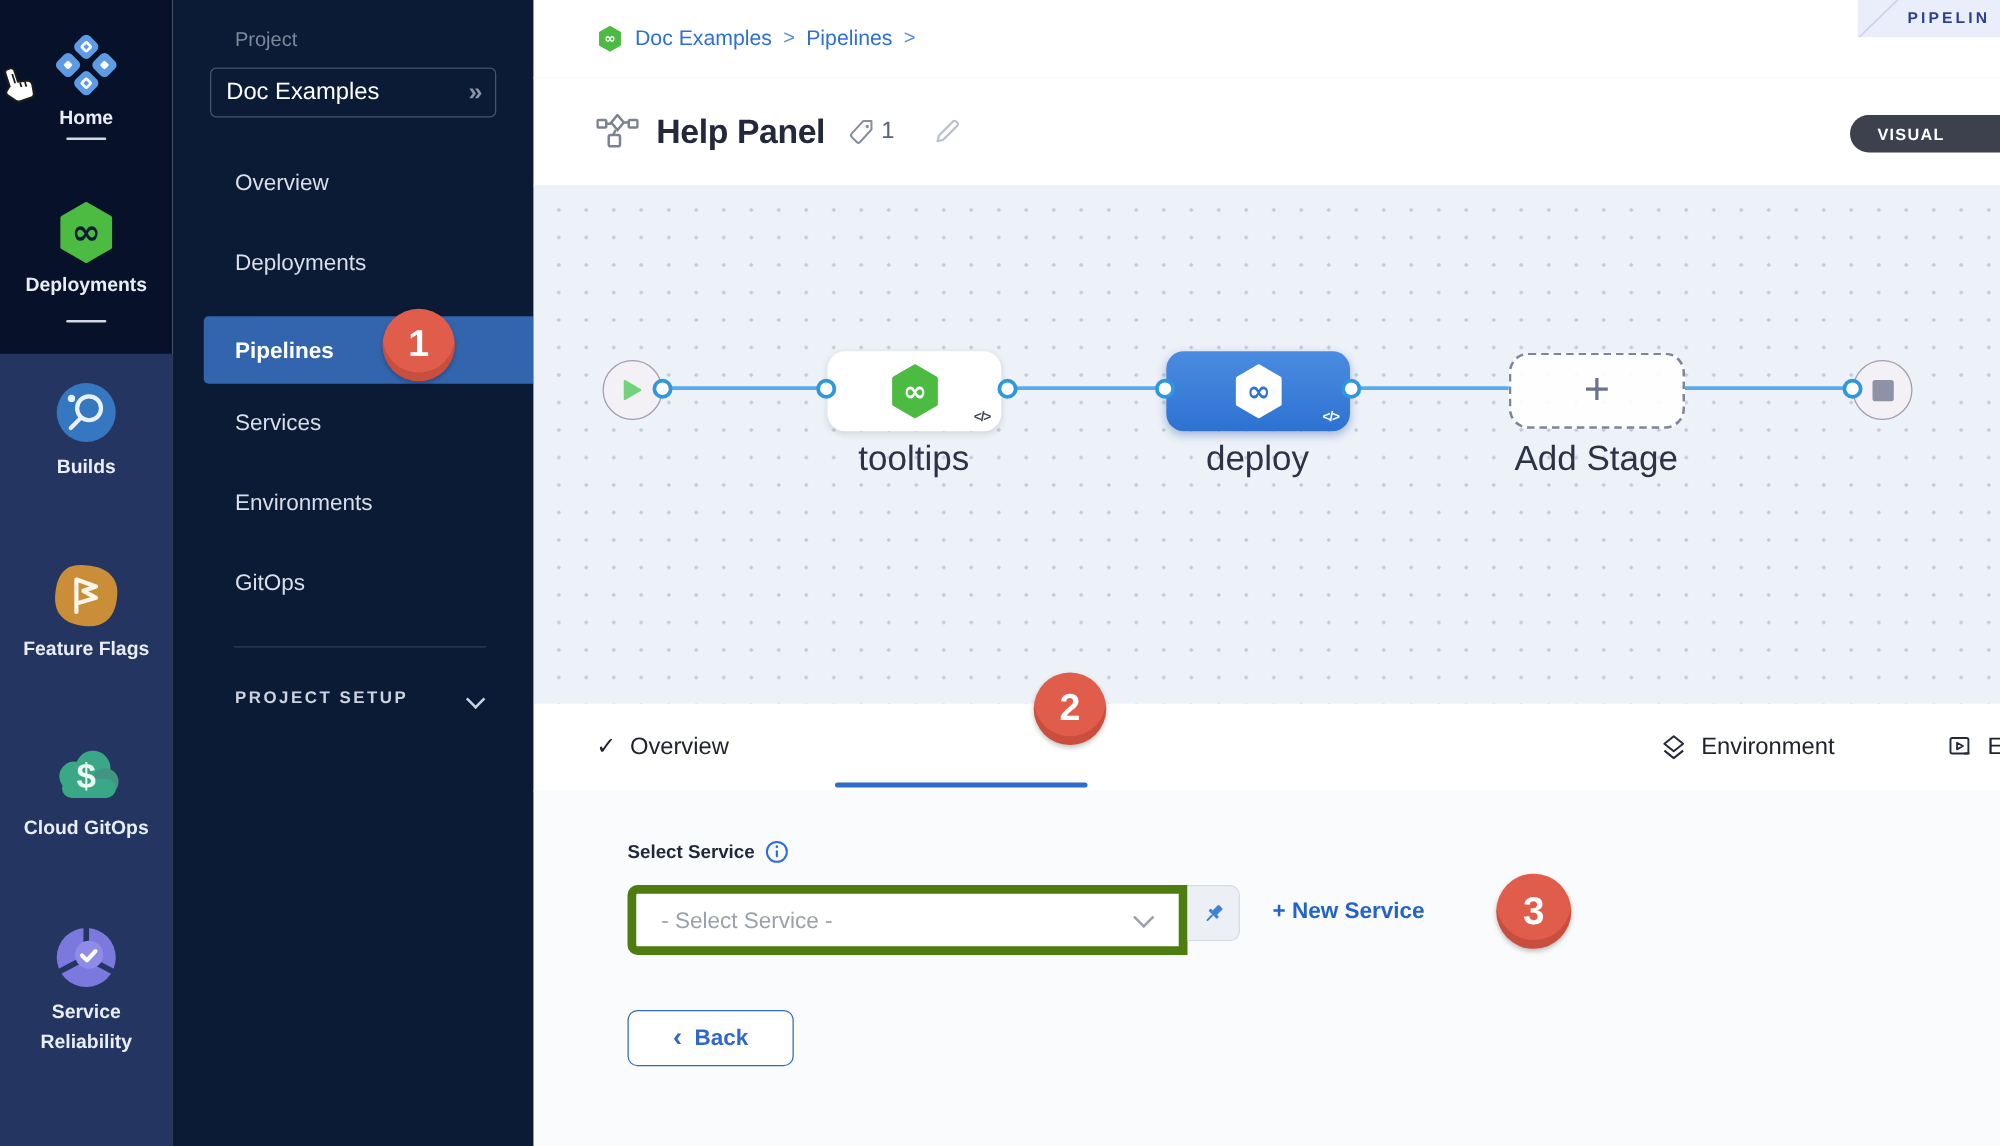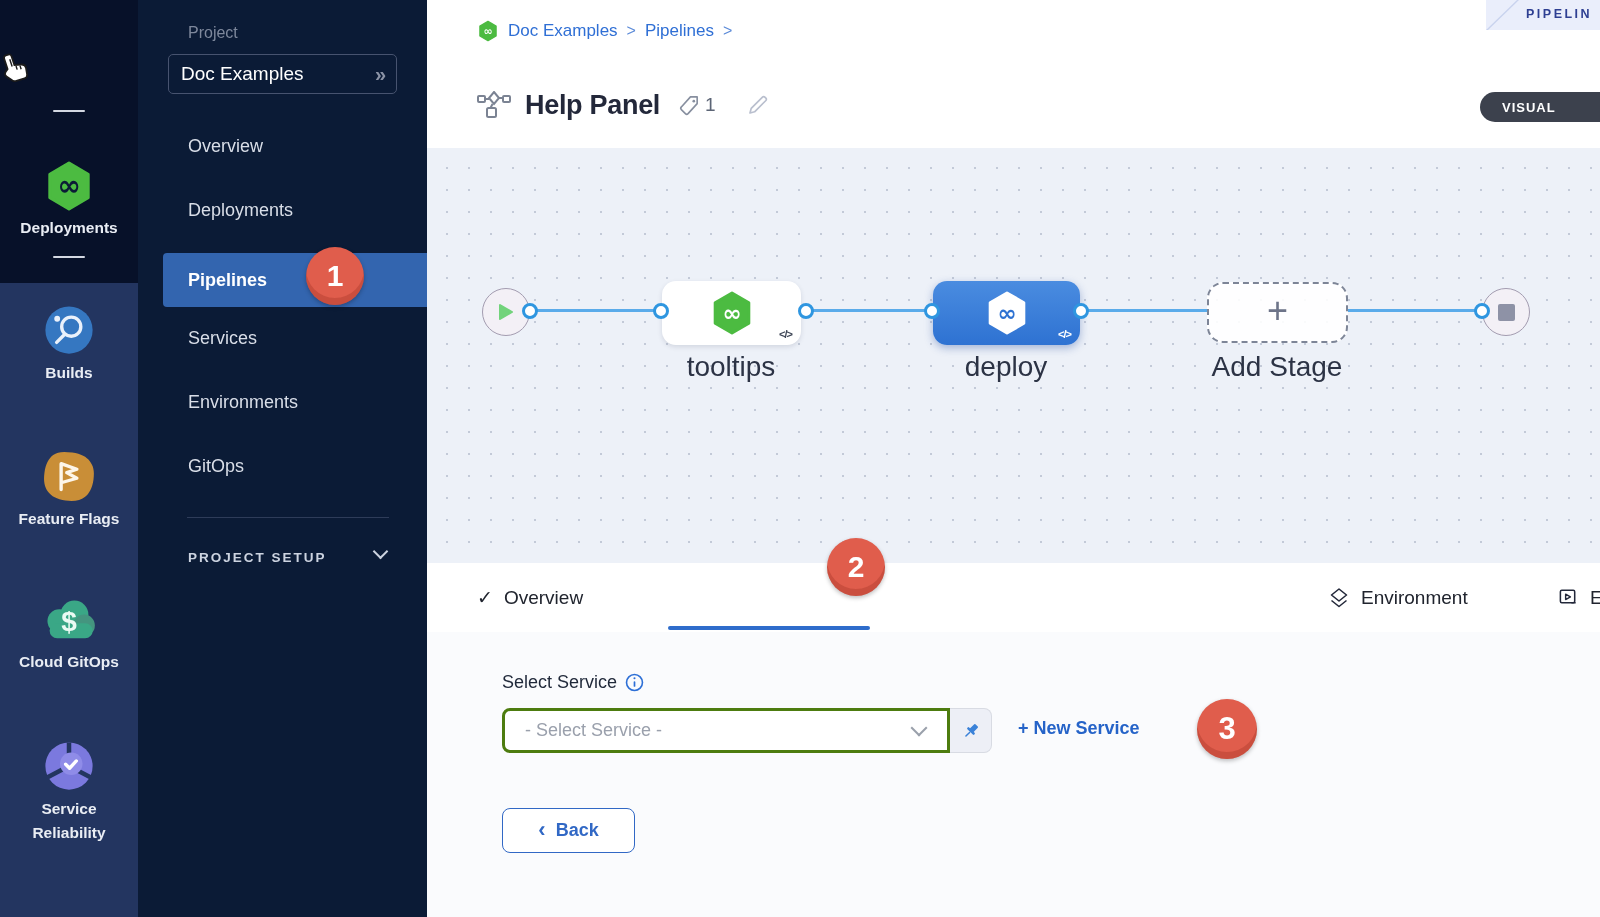--- a/index.html
+++ b/index.html
@@ -20,21 +20,21 @@
   .proj-label{position:absolute;left:50px;top:24px;font-size:16px;color:#7e889c;}
   .proj-box{position:absolute;left:30px;top:54px;width:227px;height:38px;border:1px solid #47536f;
     border-radius:5px;display:flex;align-items:center;cursor:pointer;}
   .proj-box .name{color:#ffffff;font-size:19px;font-weight:500;margin-left:12px;flex:1;}
   .proj-box .chev{color:#8b93a6;font-size:20px;font-weight:700;margin-right:12px;letter-spacing:-2px;}
   .nav-item{position:absolute;left:50px;height:28px;line-height:28px;color:#d9dee8;font-size:18px;cursor:pointer;}
   .nav-selected{position:absolute;left:25px;right:0;top:253px;height:54px;background:#3365af;
     border-radius:4px 0 0 4px;display:flex;align-items:center;cursor:pointer;}
   .nav-selected span{color:#ffffff;font-size:18px;font-weight:700;margin-left:25px;}
   .col2-divider{position:absolute;left:49px;top:517px;width:202px;height:1px;background:#2e3c59;}
-  .setup-row{position:absolute;left:50px;top:550px;display:flex;align-items:flex-start;cursor:pointer;gap:30px;}
+  .setup-row{position:absolute;left:50px;top:550px;display:flex;align-items:flex-end;cursor:pointer;gap:30px;}
   .setup-row .txt{color:#ccd3e0;font-size:13.5px;font-weight:700;letter-spacing:2px;}
   .chev-down{display:inline-block;width:9px;height:9px;border-right:2px solid #ccd3e0;border-bottom:2px solid #ccd3e0;
     transform:rotate(45deg);margin-left:18px;margin-top:-4px;}
   
   #main{position:absolute;left:427px;top:0;width:1173px;height:917px;background:#ffffff;}
   .crumb-bar{position:absolute;left:0;top:0;right:0;height:62px;border-bottom:1px solid #e8eaef;
     display:flex;align-items:center;background:#fff;}
   .crumb-bar .inner{display:flex;align-items:center;margin-left:50px;gap:9px;}
   .crumb-link{color:#2f6fd5;font-size:17px;cursor:pointer;}
   .crumb-sep{color:#5b8ad8;font-size:16px;}
@@ -73,22 +73,22 @@
   .end-square{width:17px;height:17px;background:#8e92a6;border-radius:2px;}
   
   .tabbar{position:absolute;left:0;top:563px;right:0;height:69px;background:#ffffff;border-bottom:1px solid #e3e6ec;}
   .tab{position:absolute;top:0;height:69px;display:flex;align-items:center;gap:11px;cursor:pointer;}
   .tab .lbl{font-size:19px;color:#20242e;font-weight:500;}
   .tab .chk{font-size:19px;font-weight:700;color:#20242e;}
   .tab-underline{position:absolute;left:241px;top:63px;width:202px;height:4px;background:#2e6ccb;border-radius:2px;}
   
   .form{position:absolute;left:0;top:632px;right:0;bottom:0;background:#fafbfd;}
   .fld-label-row{position:absolute;left:75px;top:40px;display:flex;align-items:center;gap:8px;}
-  .fld-label{font-size:18px;font-weight:400;color:#1f2839;}
-  .dropdown{position:absolute;left:75px;top:76px;width:448px;height:45px;background:#ffffff;border:3px solid #4d7c0f;
+  .fld-label{font-size:15px;font-weight:700;color:#1f2839;}
+  .dropdown{position:absolute;left:75px;top:76px;width:448px;height:56px;background:#ffffff;border:7px solid #4d7c0f;
     border-radius:8px 0 0 8px;box-sizing:border-box;display:flex;align-items:center;cursor:pointer;}
   .dropdown .ph{color:#9aa0ac;font-size:18px;margin-left:20px;flex:1;}
   .dd-chev{width:10px;height:10px;border-right:2px solid #9aa0ab;border-bottom:2px solid #9aa0ab;
     transform:rotate(45deg);margin-right:22px;margin-top:-5px;}
   .pin-btn{position:absolute;left:523px;top:76px;width:42px;height:45px;background:#edeff6;border:1px solid #d8dbe3;
     border-left:none;border-radius:0 8px 8px 0;box-sizing:border-box;display:flex;align-items:center;justify-content:center;cursor:pointer;}
   .new-service{position:absolute;left:591px;top:86px;font-size:18px;font-weight:700;color:#2563c8;cursor:pointer;}
   .btn{position:absolute;top:176px;height:45px;border-radius:8px;display:flex;align-items:center;justify-content:center;
     gap:10px;font-size:18px;font-weight:700;cursor:pointer;box-sizing:border-box;}
   .btn-back{left:75px;width:133px;background:#ffffff;border:1.5px solid #3168c5;color:#3168c5;}
@@ -98,20 +98,35 @@
   .num-badge{position:absolute;border-radius:50%;background:#e05d4c;color:#ffffff;display:flex;align-items:center;
     justify-content:center;font-weight:700;z-index:9;box-shadow:inset 0 -7px 0 rgba(160,52,38,0.35),0 2px 4px rgba(0,0,0,0.25);}
   #cursor{position:absolute;left:0px;top:50px;z-index:10;}
 </style>
 </head>
 <body>
 
 <div id="col1">
   <div class="lower"></div>
 
+  <div class="mod-item" style="top:26px;">
+    <svg class="mod-icon" width="52" height="52" viewBox="0 0 48 48">
+      <g transform="rotate(45 24 24)">
+        <rect x="7" y="7" width="15" height="15" rx="4" fill="#5d9be5"></rect>
+        <rect x="26" y="7" width="15" height="15" rx="4" fill="#5d9be5"></rect>
+        <rect x="7" y="26" width="15" height="15" rx="4" fill="#5d9be5"></rect>
+        <rect x="26" y="26" width="15" height="15" rx="4" fill="#5d9be5"></rect>
+        <rect x="12" y="12" width="5" height="5" rx="1" fill="none" stroke="#fff" stroke-width="2"></rect>
+        <rect x="31" y="12" width="5" height="5" rx="1" fill="#fff"></rect>
+        <rect x="12" y="31" width="5" height="5" rx="1" fill="#fff"></rect>
+        <rect x="31" y="31" width="5" height="5" rx="1" fill="none" stroke="#fff" stroke-width="2"></rect>
+      </g>
+    </svg>
+    <div class="mod-label">Home</div>
+  </div>
   <div class="mod-underline" style="top:110px;"></div>
 
   <div class="mod-item" style="top:160px;">
     <svg class="mod-icon" width="52" height="52" viewBox="0 0 24 24">
       <path d="M12 1.5l8.8 5.1v10.8L12 22.5l-8.8-5.1V6.6z" fill="#4cbb41" stroke="#4cbb41" stroke-width="1.5" stroke-linejoin="round"></path>
       <text x="12" y="16.2" font-size="13" font-weight="900" fill="#0b1b36" text-anchor="middle" font-family="DejaVu Sans,sans-serif">∞</text>
     </svg>
     <div class="mod-label">Deployments</div>
   </div>
   <div class="mod-underline" style="top:256px;"></div>

